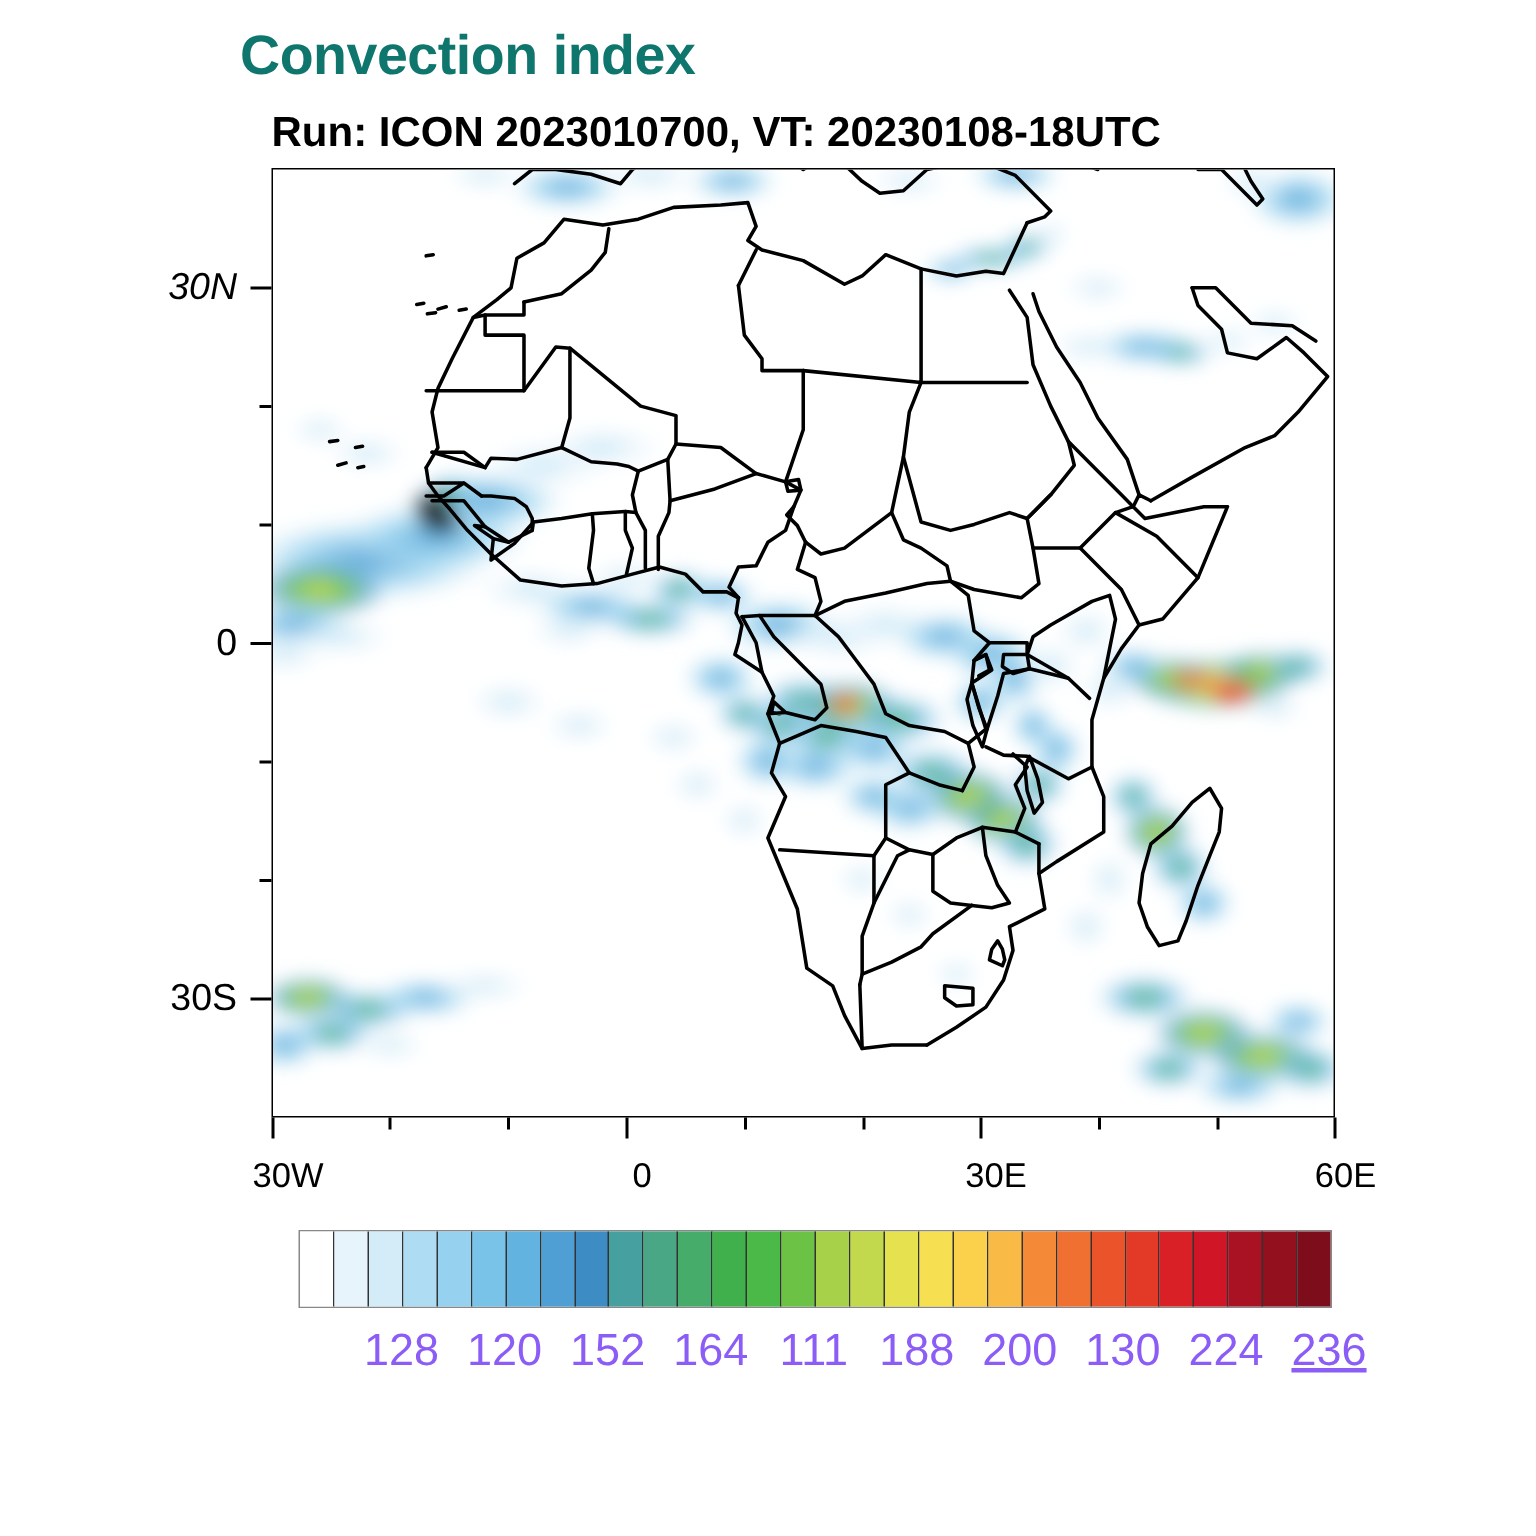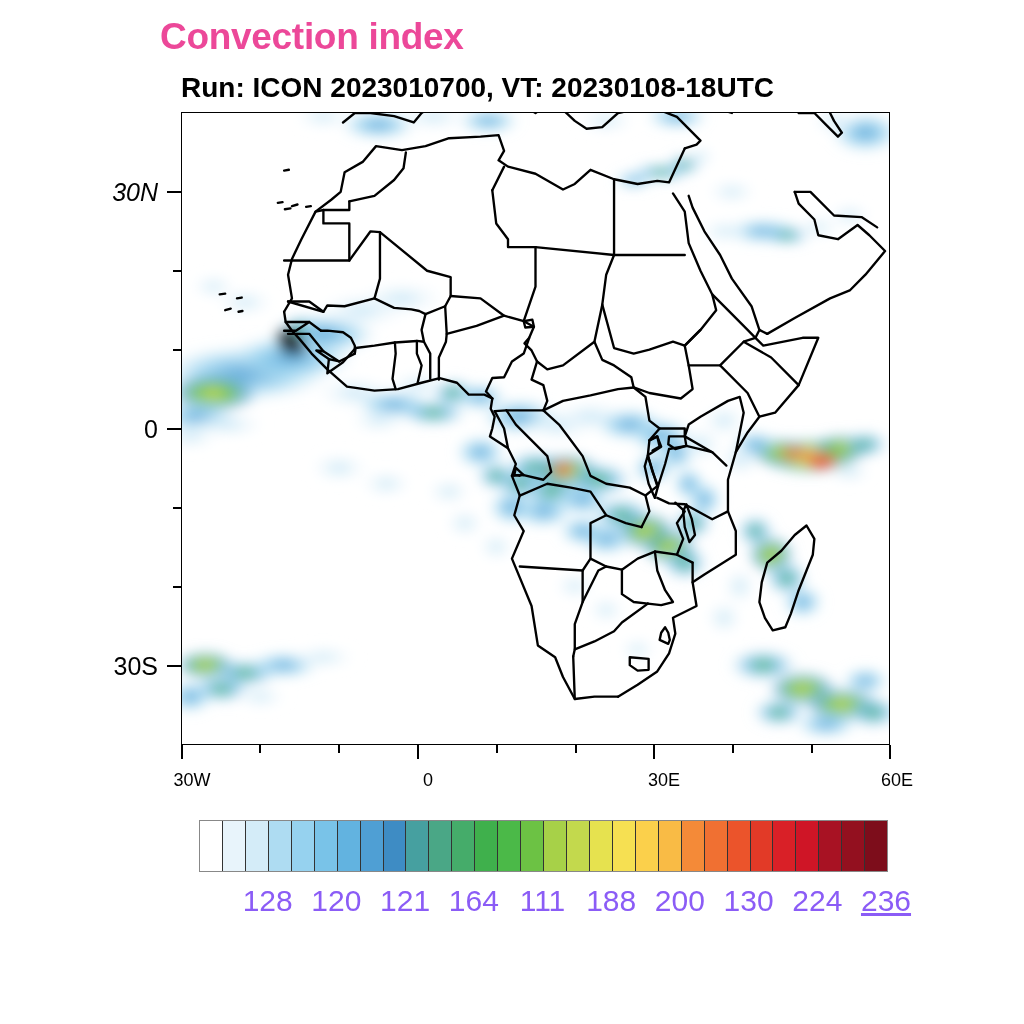--- a/index.html
+++ b/index.html
@@ -1,33 +1,33 @@
 <!DOCTYPE html>
 <html><head>
 <meta charset="utf-8">
 <style>
   html,body{margin:0;padding:0;background:#ffffff;}
   body{width:1024px;height:1024px;position:relative;overflow:hidden;
        font-family:"Liberation Sans", sans-serif;}
 
   
   #title{position:absolute;left:160px;top:16px;font-size:37px;font-weight:bold;
-         color:#ec4899;letter-spacing:-0.3px;white-space:nowrap;}
+         color:#0f766e;letter-spacing:-0.3px;white-space:nowrap;}
   #subtitle{position:absolute;left:181px;top:72px;font-size:28px;font-weight:bold;
             color:#000;white-space:nowrap;}
 
   
   #plot{position:absolute;left:181px;top:112px;width:709px;height:633px;
         border:1.6px solid #000;box-sizing:border-box;background:#fff;overflow:hidden;}
   #mapsvg{position:absolute;left:0;top:0;width:100%;height:100%;display:block;}
 
   
   .tickv{position:absolute;background:#000;width:1.6px;}
   .tickh{position:absolute;background:#000;height:1.6px;}
-  .xlab{position:absolute;font-size:18px;color:#000;text-align:right;
+  .xlab{position:absolute;font-size:23px;color:#000;text-align:right;
         transform:translateX(-50%);white-space:nowrap;}
   .ylab{position:absolute;font-size:25px;color:#000;text-align:right;
         transform:translateY(-50%);white-space:nowrap;}
 
   
   #cbar{position:absolute;left:199px;top:820px;height:50px;width:687px;
         display:flex;border:1px solid #888;box-sizing:content-box;}
   #cbar .cell{flex:1 1 0;height:100%;border-right:1px solid #333;box-sizing:border-box;}
   #cbar .cell:last-child{border-right:none;}
   .cbarlab{position:absolute;font-size:30px;color:#8b5cf6;
@@ -433,21 +433,21 @@
     <div class="cell" style="background: rgb(226, 58, 39);"></div>
     <div class="cell" style="background: rgb(217, 32, 39);"></div>
     <div class="cell" style="background: rgb(207, 21, 38);"></div>
     <div class="cell" style="background: rgb(168, 18, 35);"></div>
     <div class="cell" style="background: rgb(147, 16, 31);"></div>
     <div class="cell" style="background: rgb(125, 13, 27);"></div>
   </div>
 <div id="cbar-labels">
     <div class="cbarlab" style="left: 267.7px;">128</div>
     <div class="cbarlab" style="left: 336.4px;">120</div>
-    <div class="cbarlab" style="left: 405.1px;">121</div>
+    <div class="cbarlab" style="left: 405.1px;">152</div>
     <div class="cbarlab" style="left: 473.8px;">164</div>
     <div class="cbarlab" style="left: 542.5px;">111</div>
     <div class="cbarlab" style="left: 611.2px;">188</div>
     <div class="cbarlab" style="left: 679.9px;">200</div>
     <div class="cbarlab" style="left: 748.6px;">130</div>
     <div class="cbarlab" style="left: 817.3px;">224</div>
     <div class="cbarlab" style="left: 886px; text-decoration: underline;">236</div>
   </div>
 
 </body></html>

